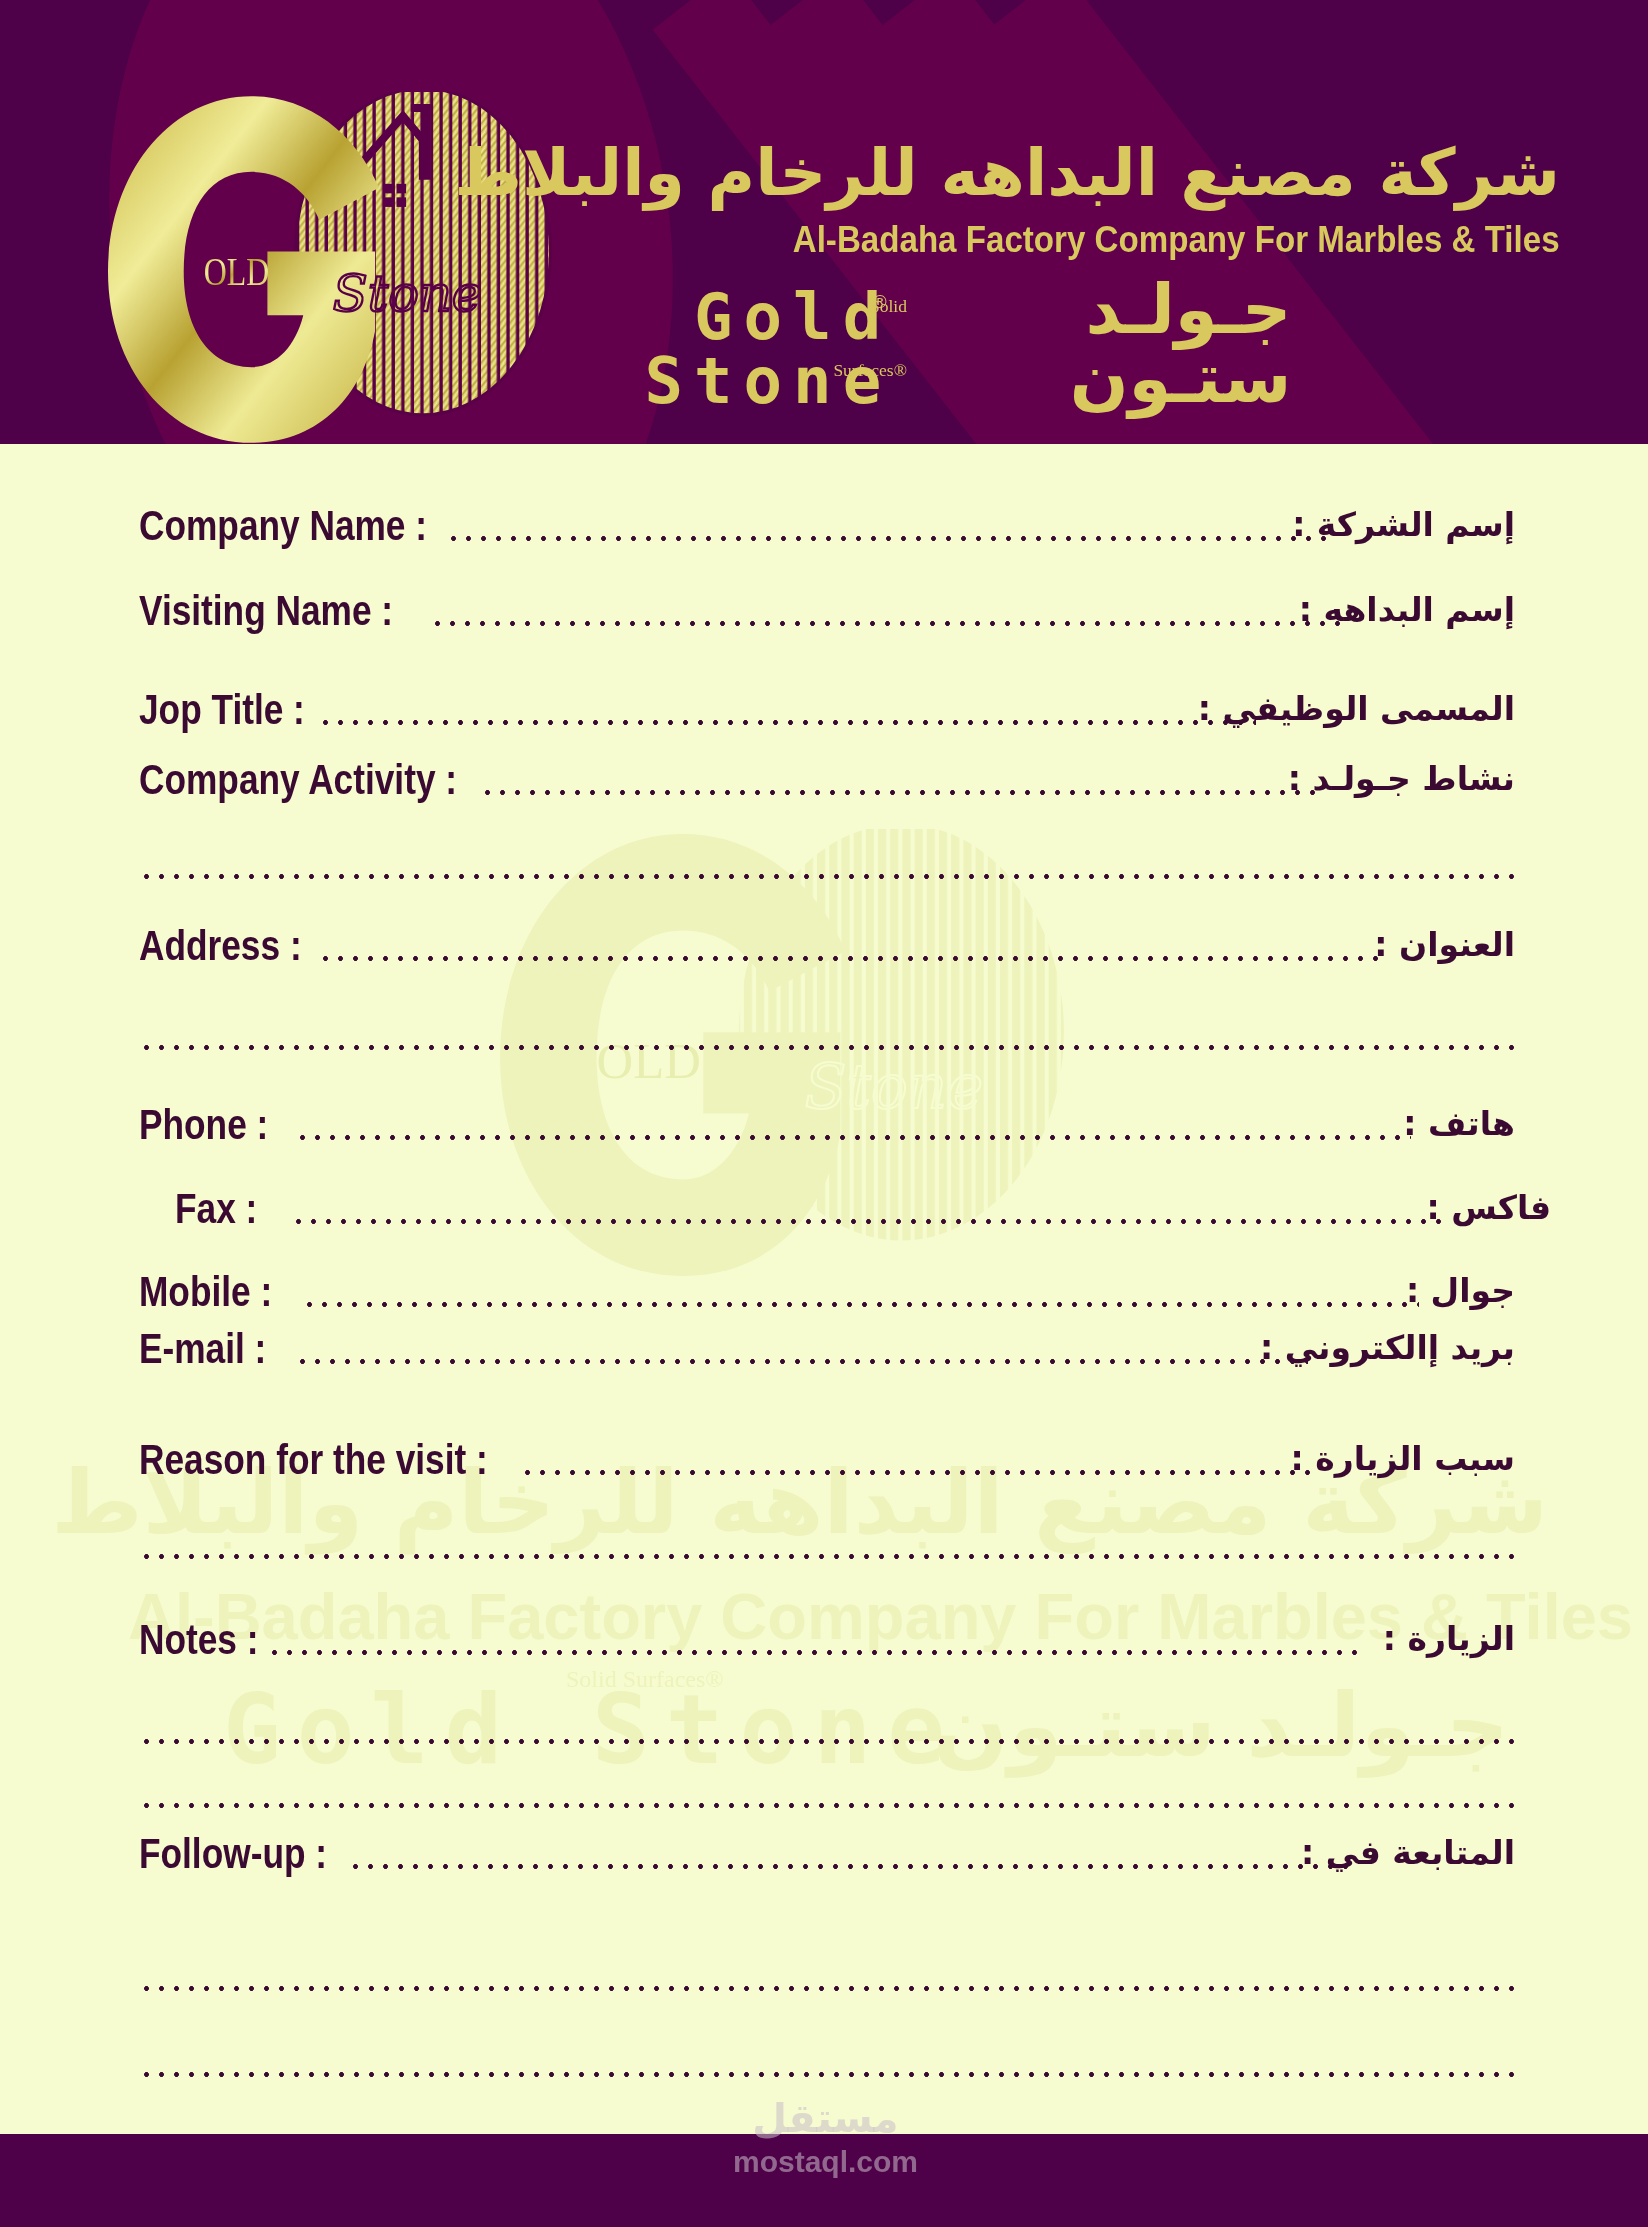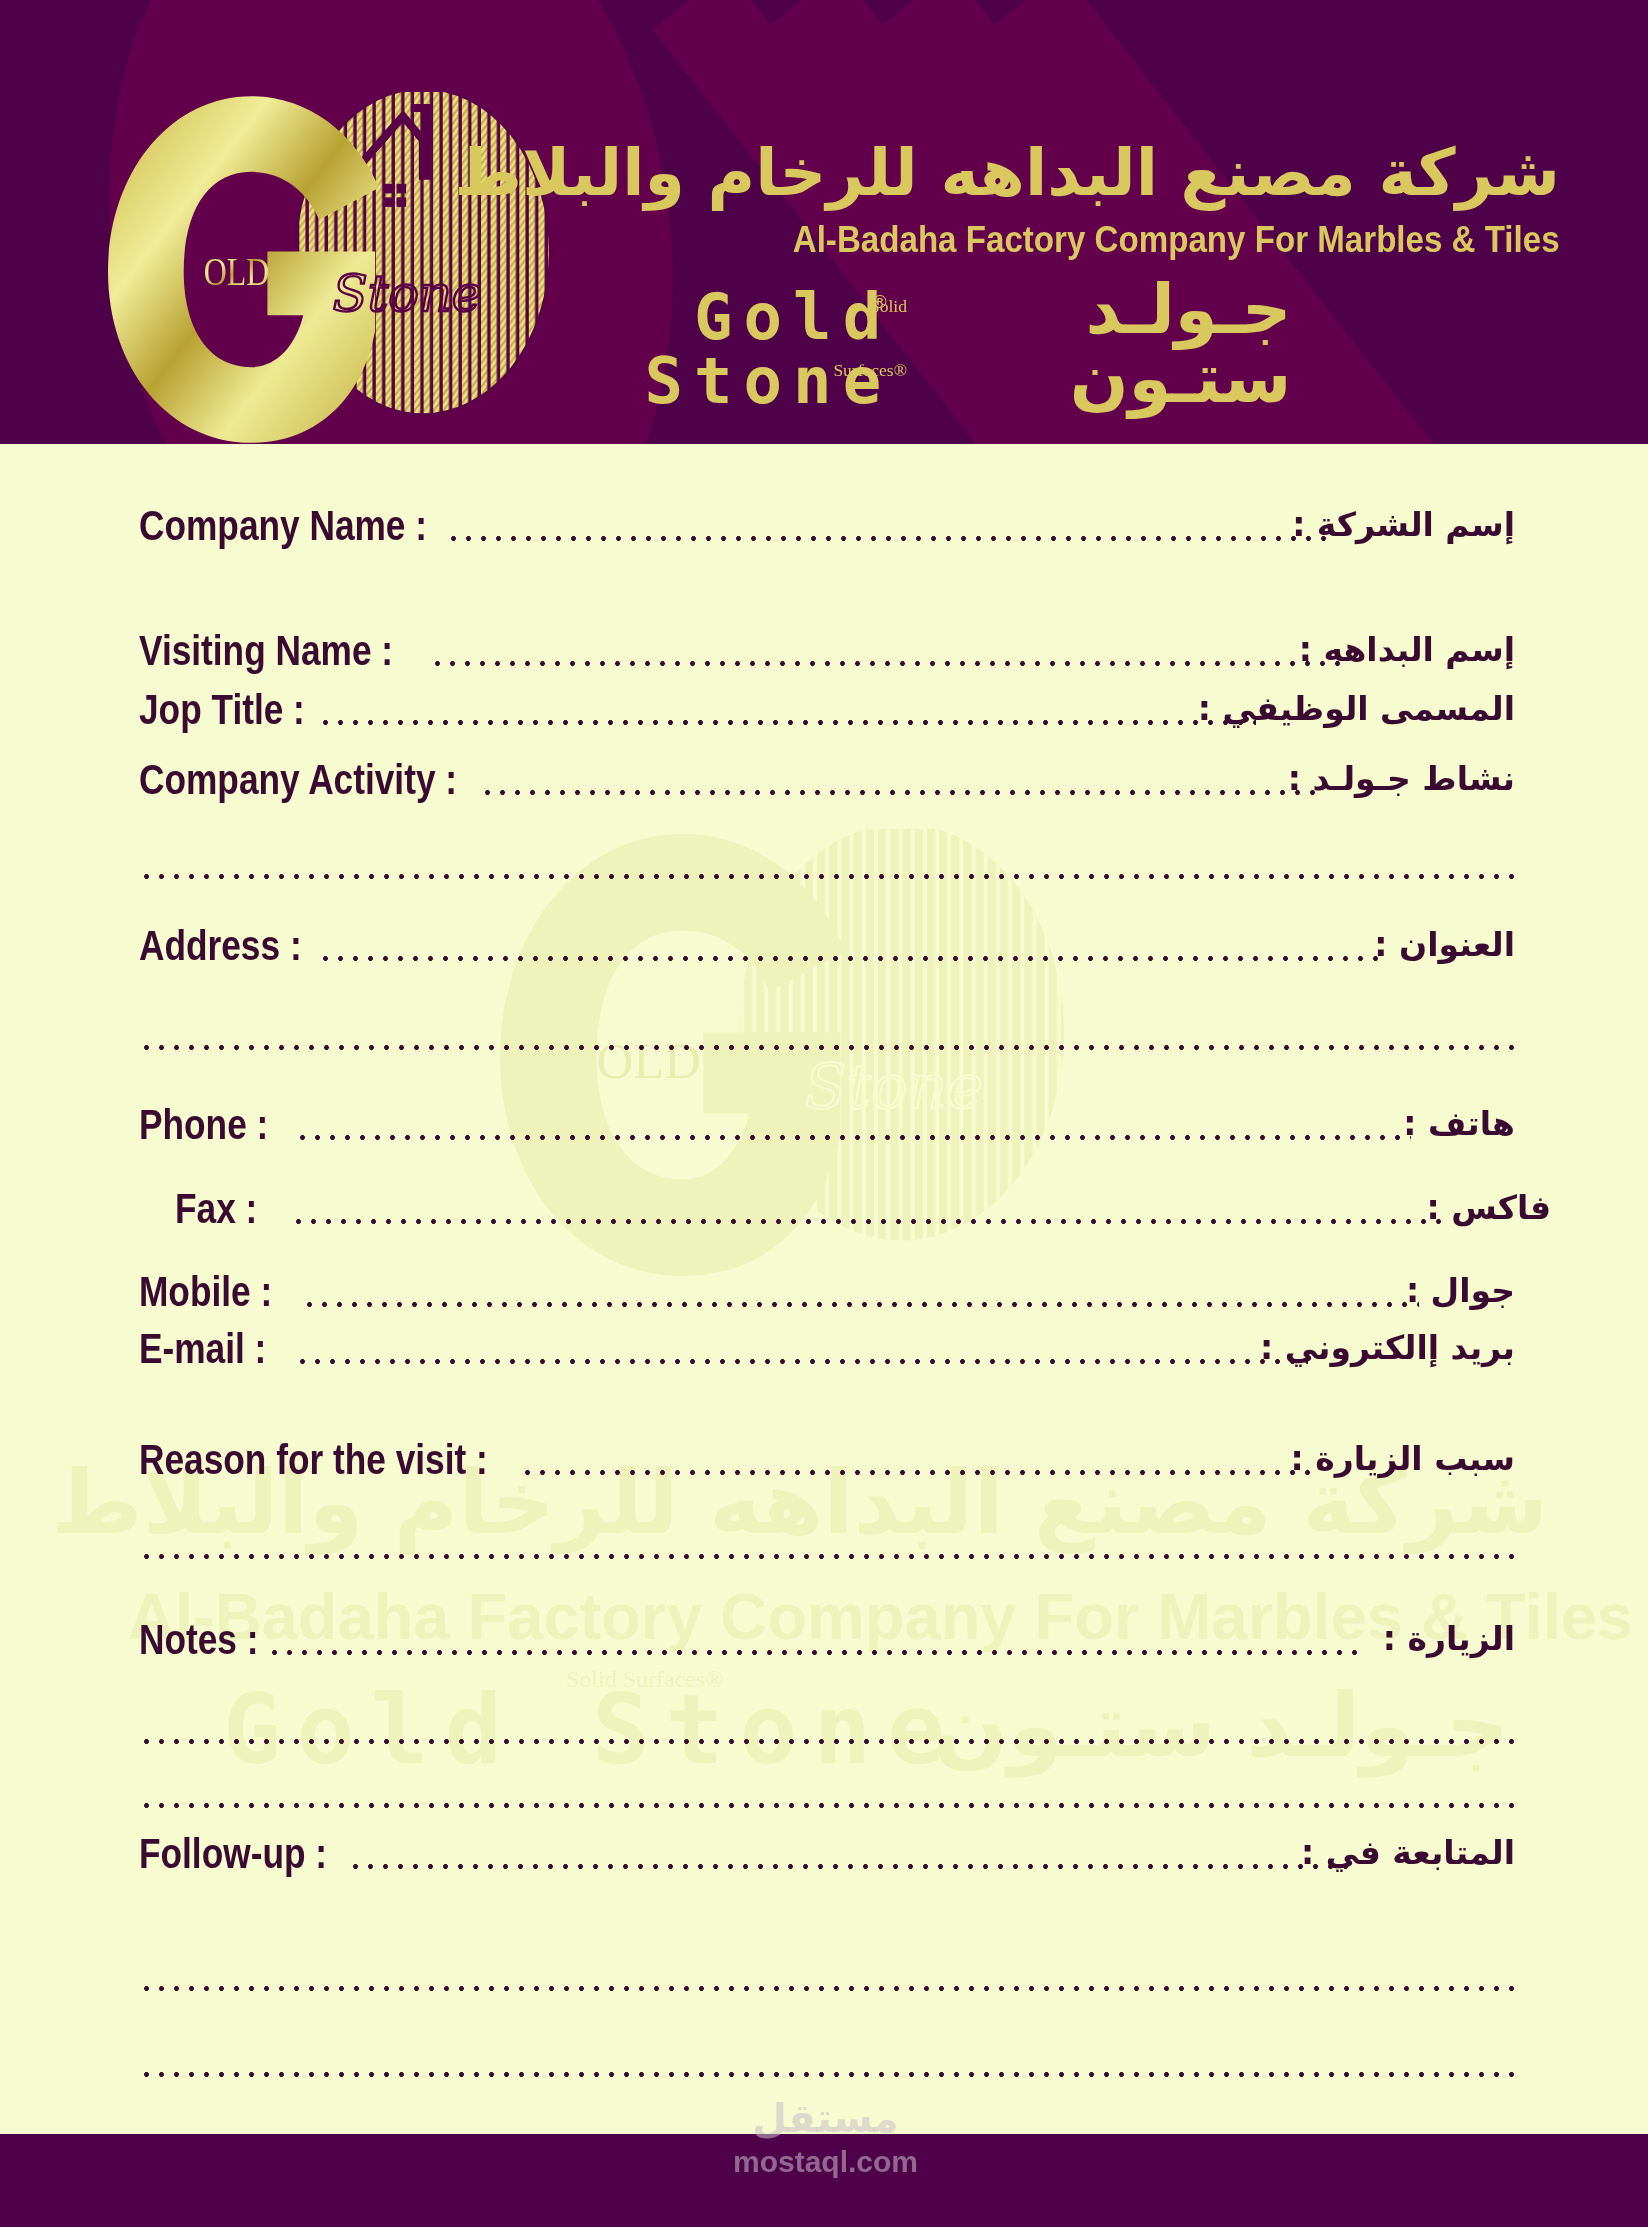--- a/index.html
+++ b/index.html
@@ -98,21 +98,21 @@
 </div>
 
 <div class="form">
 
   <div class="row" style="top:49px;">
     <span class="en">Company Name :</span>
     <div class="dots" style="left:307px;right:179px;"></div>
     <span class="ar">إسم الشركة :</span>
   </div>
 
-  <div class="row" style="top:134px;margin-top:40px;">
+  <div class="row" style="top:134px;">
     <span class="en">Visiting Name :</span>
     <div class="dots" style="left:291px;right:175px;"></div>
     <span class="ar">إسم البداهه :</span>
   </div>
 
   <div class="row" style="top:233px;">
     <span class="en">Jop Title :</span>
     <div class="dots" style="left:179px;right:259px;"></div>
     <span class="ar">المسمى الوظيفي :</span>
   </div>

